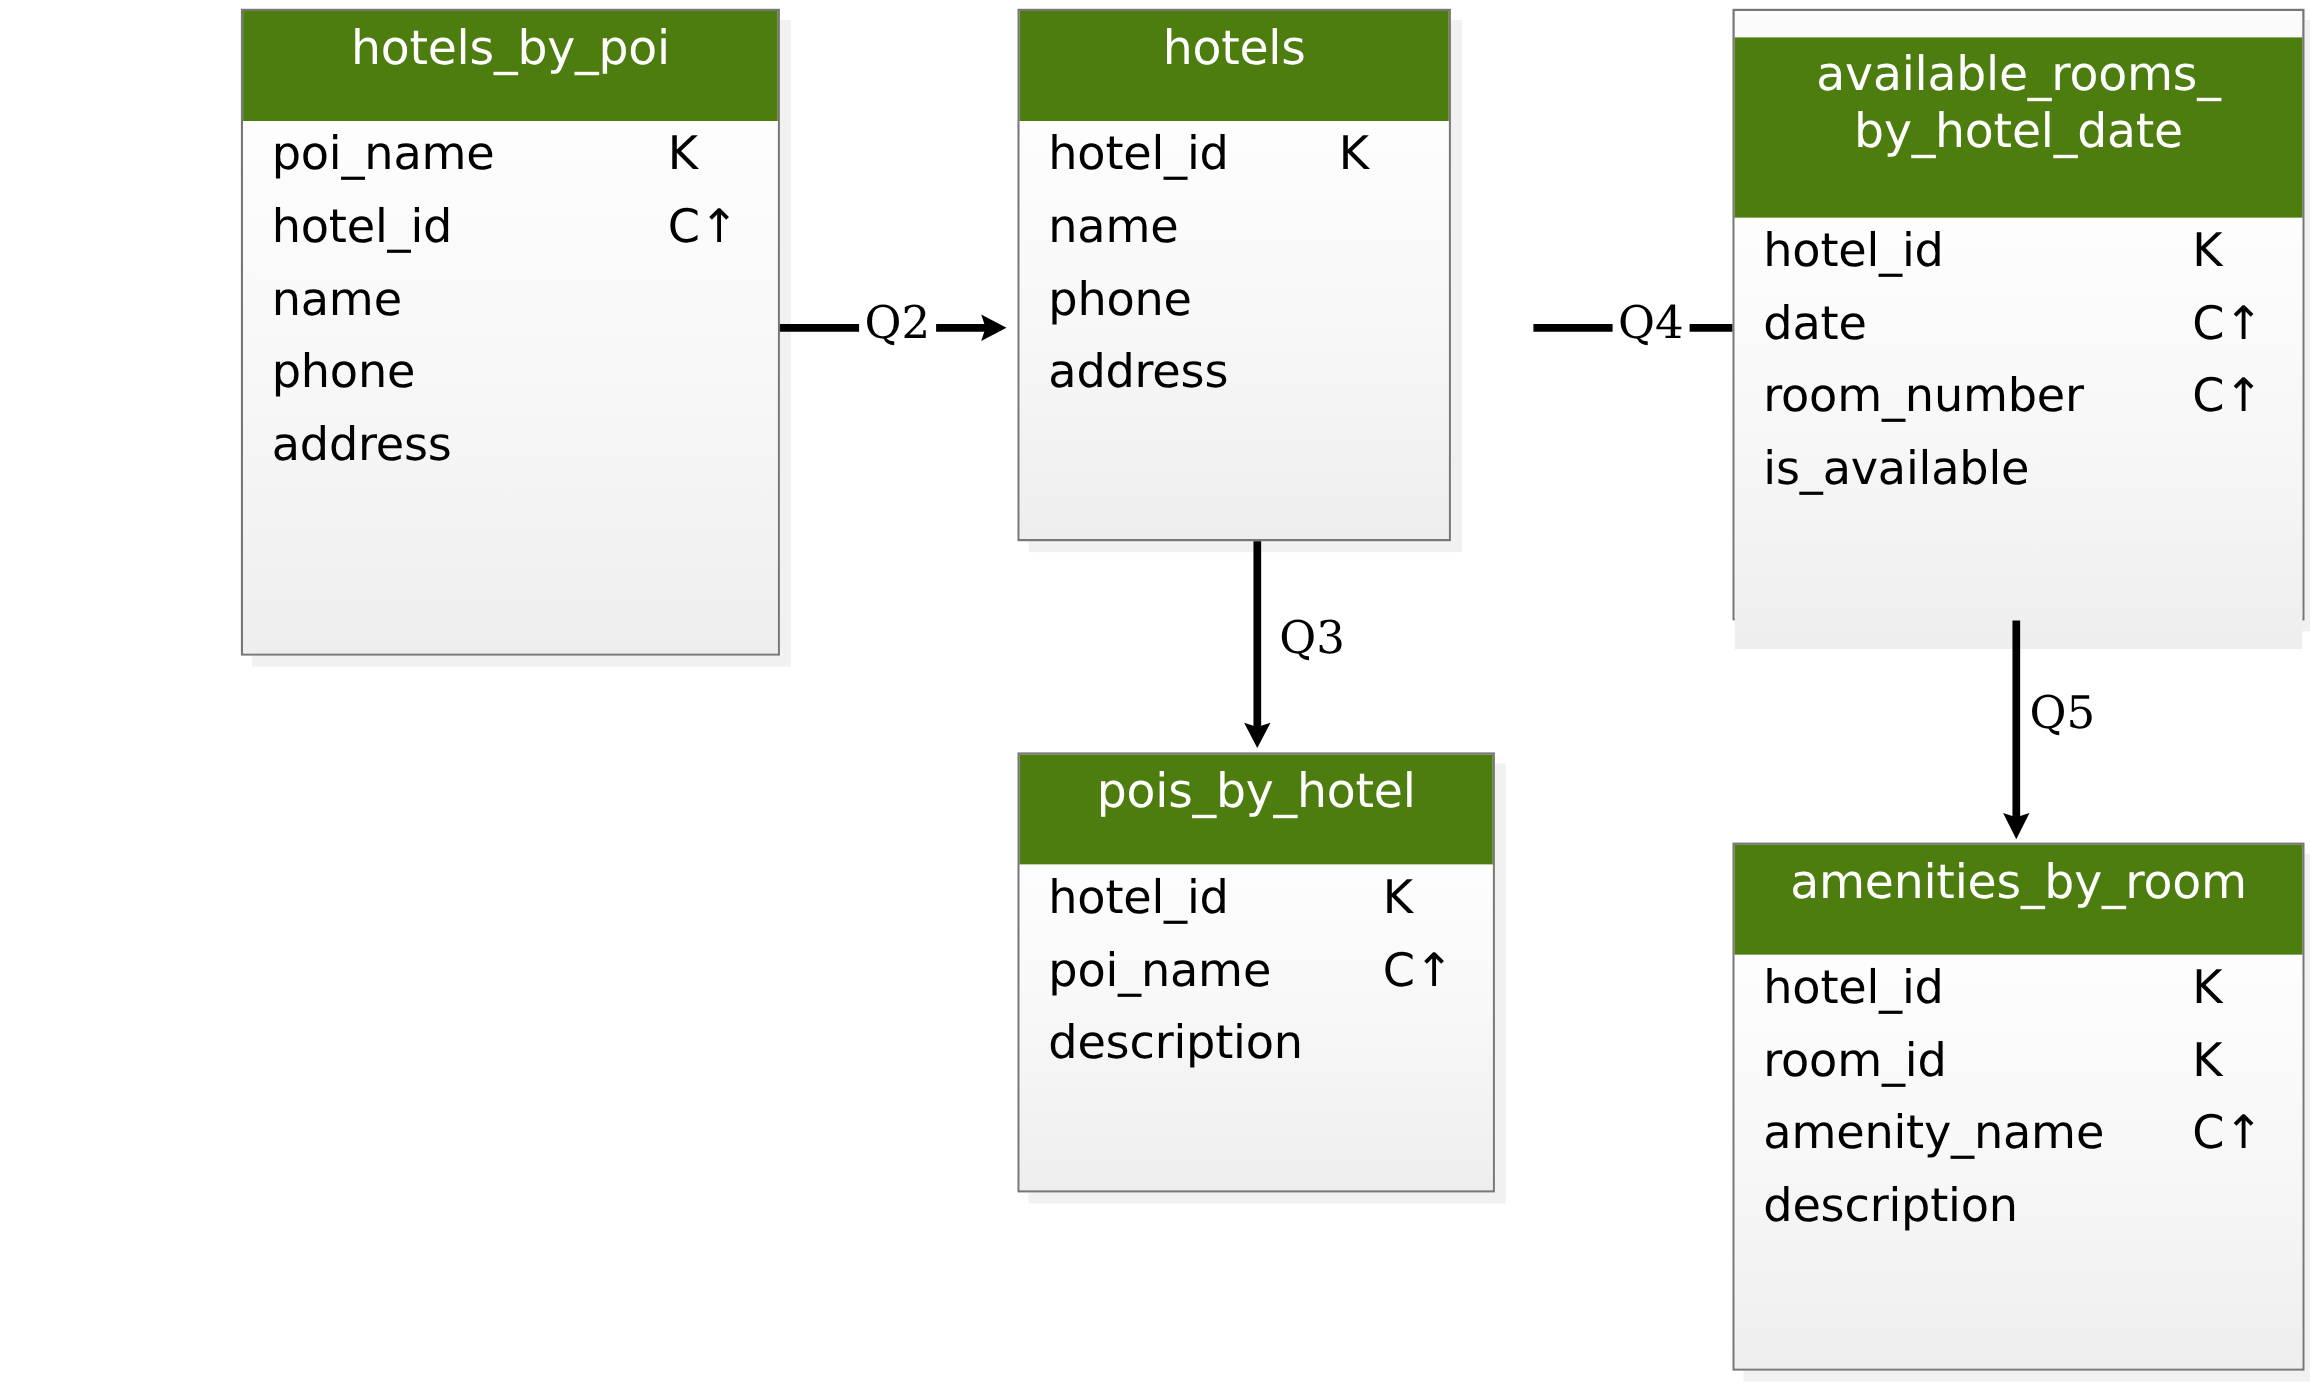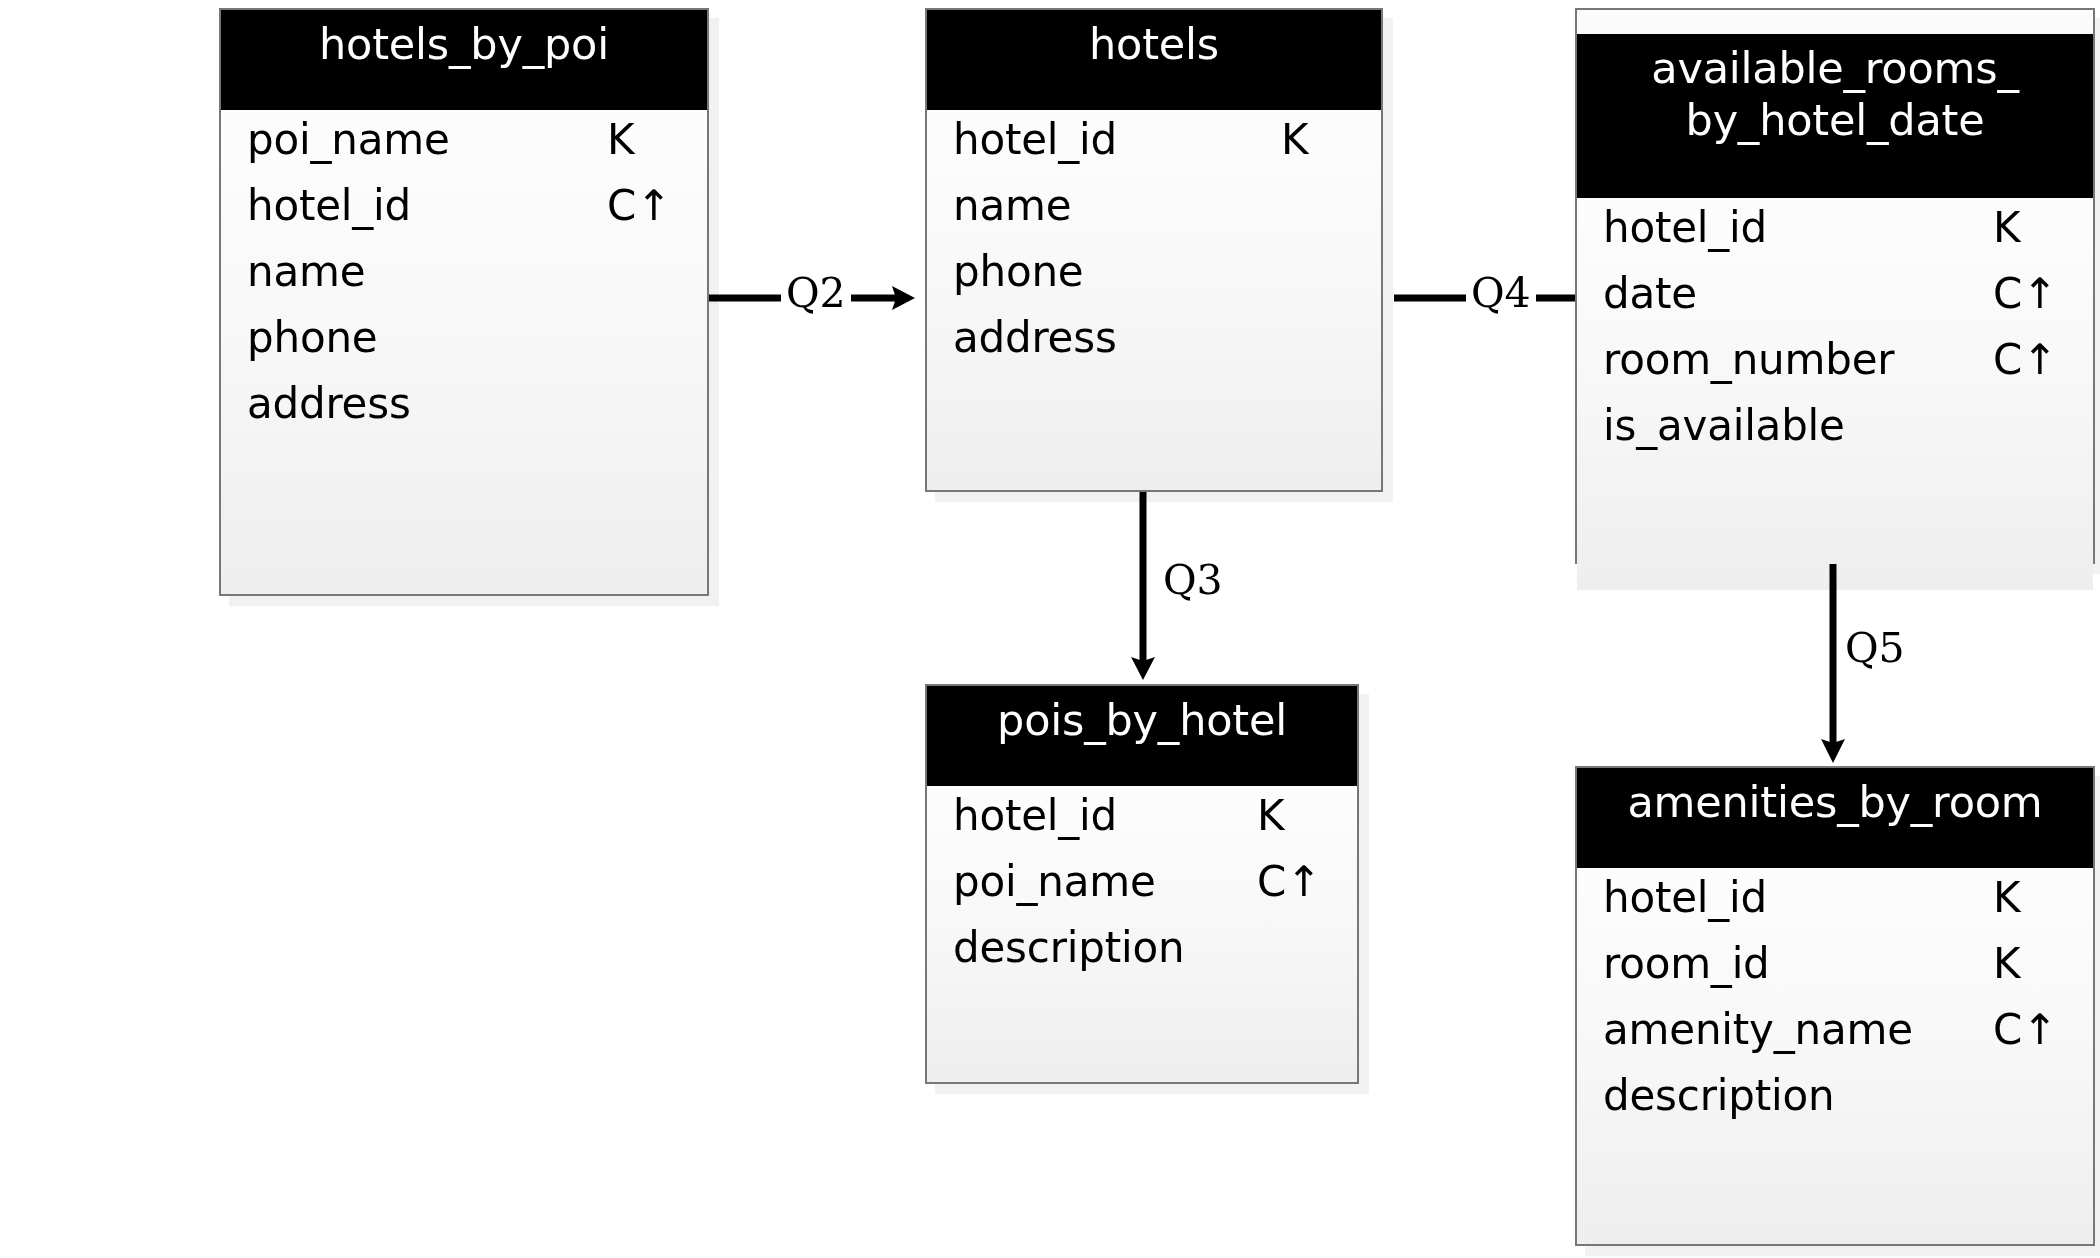--- a/index.html
+++ b/index.html
@@ -19,21 +19,21 @@
   
   .table-card {
     position: absolute;
     box-sizing: border-box;
     border: 2px solid #777777;
     box-shadow: 10px 10px 0 0 rgba(0,0,0,0.055);
     background: #fbfbfb;
   }
   .table-header {
     box-sizing: border-box;
-    background: #000000;
+    background: #4d7c0f;
     color: #ffffff;
     text-align: center;
     font-size: 43px;
     line-height: 52px;
     font-weight: 400;
     padding: 8px 6px 10px 6px;
     white-space: pre-line;
     letter-spacing: -0.2px;
   }
   .table-body {
@@ -119,21 +119,21 @@
   </div>
 
   <div class="edge" style="left:709px; top:275px; width:216px; height:46px;">
     <svg width="216" height="46" viewBox="0 0 216 46">
       <line x1="0" y1="23" x2="192" y2="23" stroke="#000000" stroke-width="7"></line>
       <polygon points="206,23 183,11 187,23 183,35" fill="#000000"></polygon>
     </svg>
     <span class="edge-label" style="left:72px; top:-2px;">Q2</span>
   </div>
 
-  <div class="table-card" style="left:925px; top:8px; width:458px; height:484px;">
+  <div class="table-card" style="left:925px; top:8px; width:394px; height:484px;">
     <div class="table-header" style="height:100px;">hotels</div>
     <div class="table-body" style="height:380px;">
       <div class="field-row">
         <span class="field-name">hotel_id</span>
         <span class="field-key">K</span>
       </div>
       <div class="field-row">
         <span class="field-name">name</span>
         <span class="field-key"></span>
       </div>

